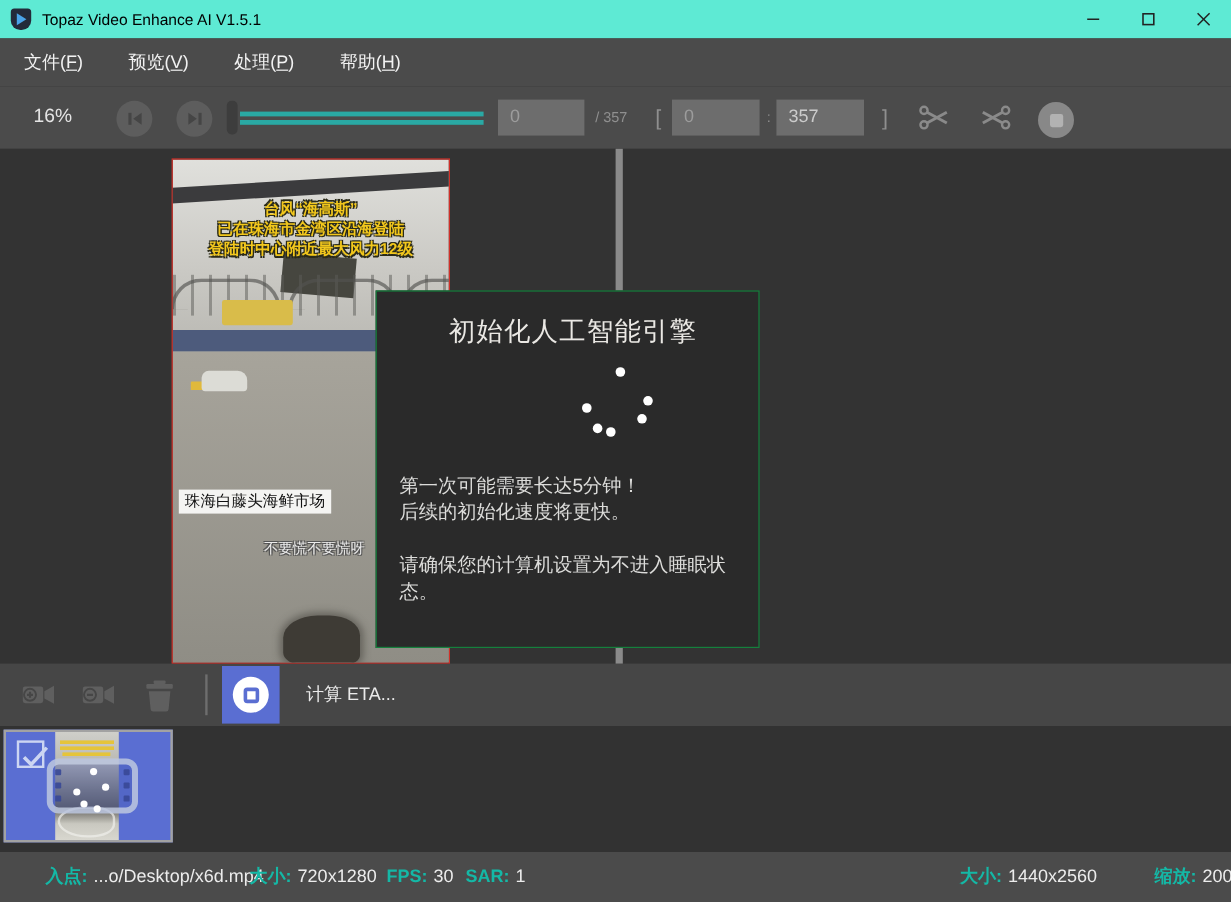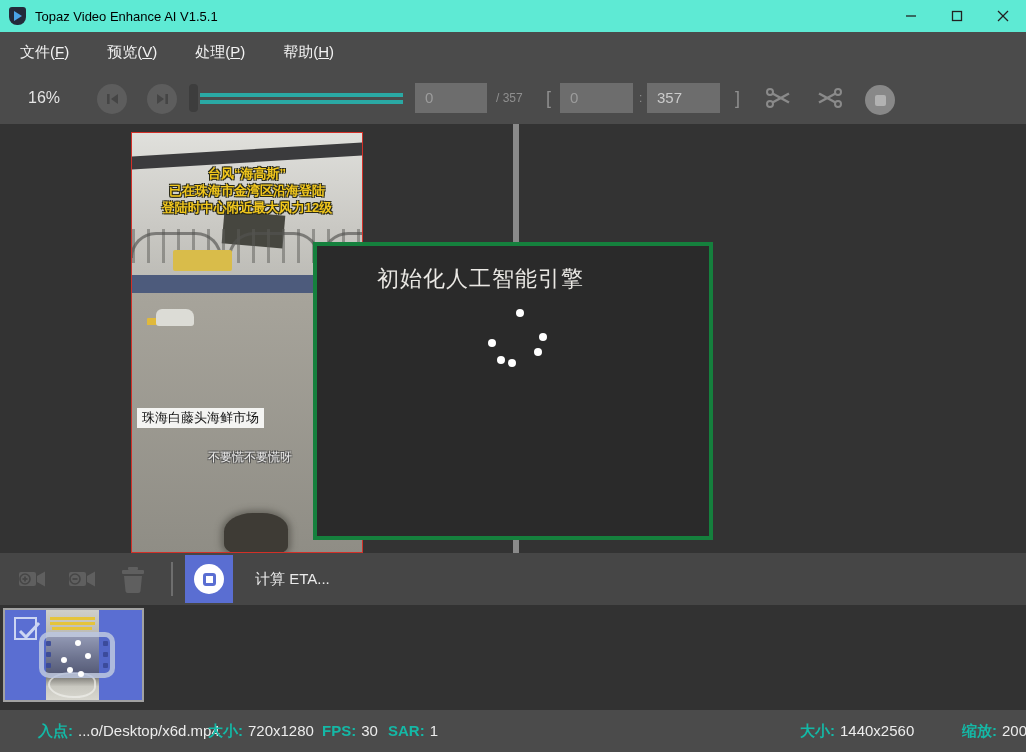--- a/index.html
+++ b/index.html
@@ -48,21 +48,21 @@
   .tb-icon { position:absolute; top:13px; }
   .icon-cut-in { left:765px; } .icon-cut-out { left:815px; }
   .tb-stop { position:absolute; left:865px; top:13px; width:30px; height:30px; border-radius:50%;
              background:#888; display:flex; align-items:center; justify-content:center; }
   .tb-stop .sq { width:11px; height:11px; background:#b2b2b2; border-radius:2px; }
 
   
   .preview { position:absolute; top:124px; left:0; width:100%; height:429px; background:#333; }
   .split-divider { position:absolute; left:513px; top:0; width:6px; height:100%; background:#8a8a8a; z-index:1; }
 
-  .video-frame { position:absolute; left:131px; top:8px; width:232px; height:421px;
+  .video-frame { position:absolute; left:143px; top:8px; width:232px; height:421px;
                  border:1px solid #d23028; overflow:hidden; z-index:1;
                  background:linear-gradient(#e0e0dc 0%, #cac9c4 22%, #b2b1ab 45%, #a19f97 60%, #908e87 100%); }
   .vf-band-top { position:absolute; left:-6px; top:16px; width:112%; height:13px; background:#3b3b3d;
                  transform:rotate(-3.5deg); }
   .vf-blob-hang { position:absolute; left:91px; top:80px; width:61px; height:33px; background:#46463f;
                  transform:rotate(5deg); }
   .vf-truss { position:absolute; left:0; top:96px; width:100%; height:34px;
               background:repeating-linear-gradient(90deg, rgba(92,92,88,.5) 0 3px, transparent 3px 15px); }
   .vf-arc { position:absolute; width:92px; height:26px; border:3px solid rgba(84,84,80,.65); border-bottom:none;
             border-radius:46px 46px 0 0; top:99px; }
@@ -78,22 +78,22 @@
                border-radius:45% 40% 20% 25%; box-shadow:0 0 6px 3px rgba(62,59,53,.5); }
   .vf-headline { position:absolute; left:0; top:32px; width:100%; text-align:center;
                  color:#f2c71c; font-weight:bold; font-size:13px; line-height:17px;
                  text-shadow:1px 1px 0 #2a2a18, -1px 1px 0 #2a2a18, 1px -1px 0 #2a2a18, -1px -1px 0 #2a2a18; }
   .vf-location { position:absolute; left:5px; top:275px; background:#f4f4f2; color:#111;
                  font-size:13px; padding:1px 5px; white-space:nowrap; }
   .vf-subtitle { position:absolute; left:76px; top:316px; color:#ececec; font-size:12px;
                  text-shadow:1px 1px 0 #555, -1px -1px 0 #555, 1px -1px 0 #555, -1px 1px 0 #555; white-space:nowrap; }
 
   
-  .dialog { position:absolute; left:313px; top:118px; width:400px; height:298px; background:#2a2a2a;
-            border:4px solid #15803d; z-index:2; }
+  .dialog { position:absolute; left:313px; top:118px; width:320px; height:298px; background:#2a2a2a;
+            border:1px solid #15803d; z-index:2; }
   .dialog-title { position:absolute; left:60px; top:18px; font-size:22px; color:#eae8e4; letter-spacing:1px; }
   .spinner-dot { position:absolute; width:8px; height:8px; border-radius:50%; background:#fff; }
   .dialog-body { position:absolute; left:19px; top:152px; font-size:16px; color:#dcdcda; line-height:22px; }
   .dialog-body .spacer { height:22px; }
 
   
   .bottombar { position:absolute; top:553px; left:0; width:100%; height:52px; background:#464646;padding-left:36px; }
   .bb-icon { position:absolute; top:10px; }
   .icon-add-clip { left:16px; } .icon-remove-clip { left:66px; } .icon-trash { left:118px; }
   .bb-divider { position:absolute; left:171px; top:9px; width:2px; height:34px; background:#6e6e6e; }
@@ -243,20 +243,26 @@
     </div>
 
     <div class="dialog">
       <div class="dialog-title">初始化人工智能引擎</div>
       <div class="spinner-dot" style="left:199px; top:63px;"></div>
       <div class="spinner-dot" style="left:222px; top:87px;"></div>
       <div class="spinner-dot" style="left:217px; top:102px;"></div>
       <div class="spinner-dot" style="left:171px; top:93px;"></div>
       <div class="spinner-dot" style="left:180px; top:110px;"></div>
       <div class="spinner-dot" style="left:191px; top:113px;"></div>
+      <div class="dialog-body">
+        <div>第一次可能需要长达5分钟！</div>
+        <div>后续的初始化速度将更快。</div>
+        <div class="spacer"></div>
+        <div>请确保您的计算机设置为不进入睡眠状态。</div>
+      </div>
     </div>
   </div>
 
   <div class="bottombar">
     <div class="bb-icon icon-add-clip">
       <svg width="32" height="32">
         <rect x="3" y="9" width="17" height="14" rx="2" fill="#5f5f5f"></rect>
         <path d="M21,13 L29,8.5 L29,23.5 L21,19 Z" fill="#5f5f5f"></path>
         <circle cx="9" cy="16" r="5" fill="#5f5f5f" stroke="#464646" stroke-width="1.6"></circle>
         <line x1="6.5" y1="16" x2="11.5" y2="16" stroke="#464646" stroke-width="1.8"></line>

